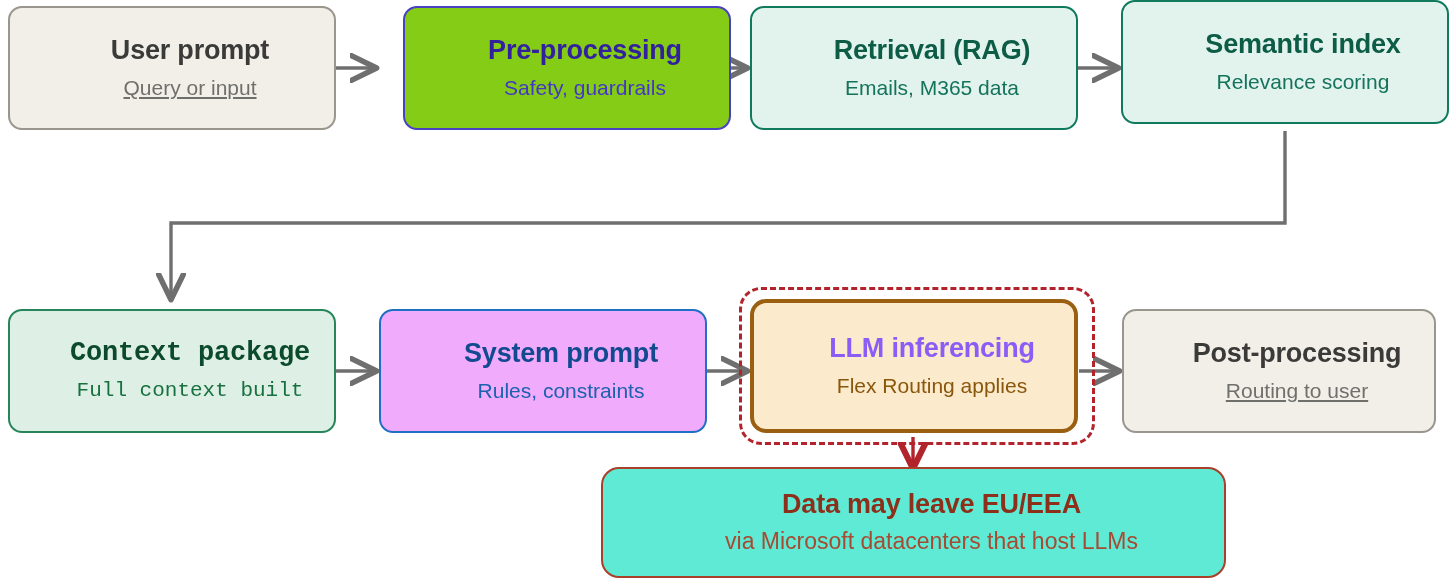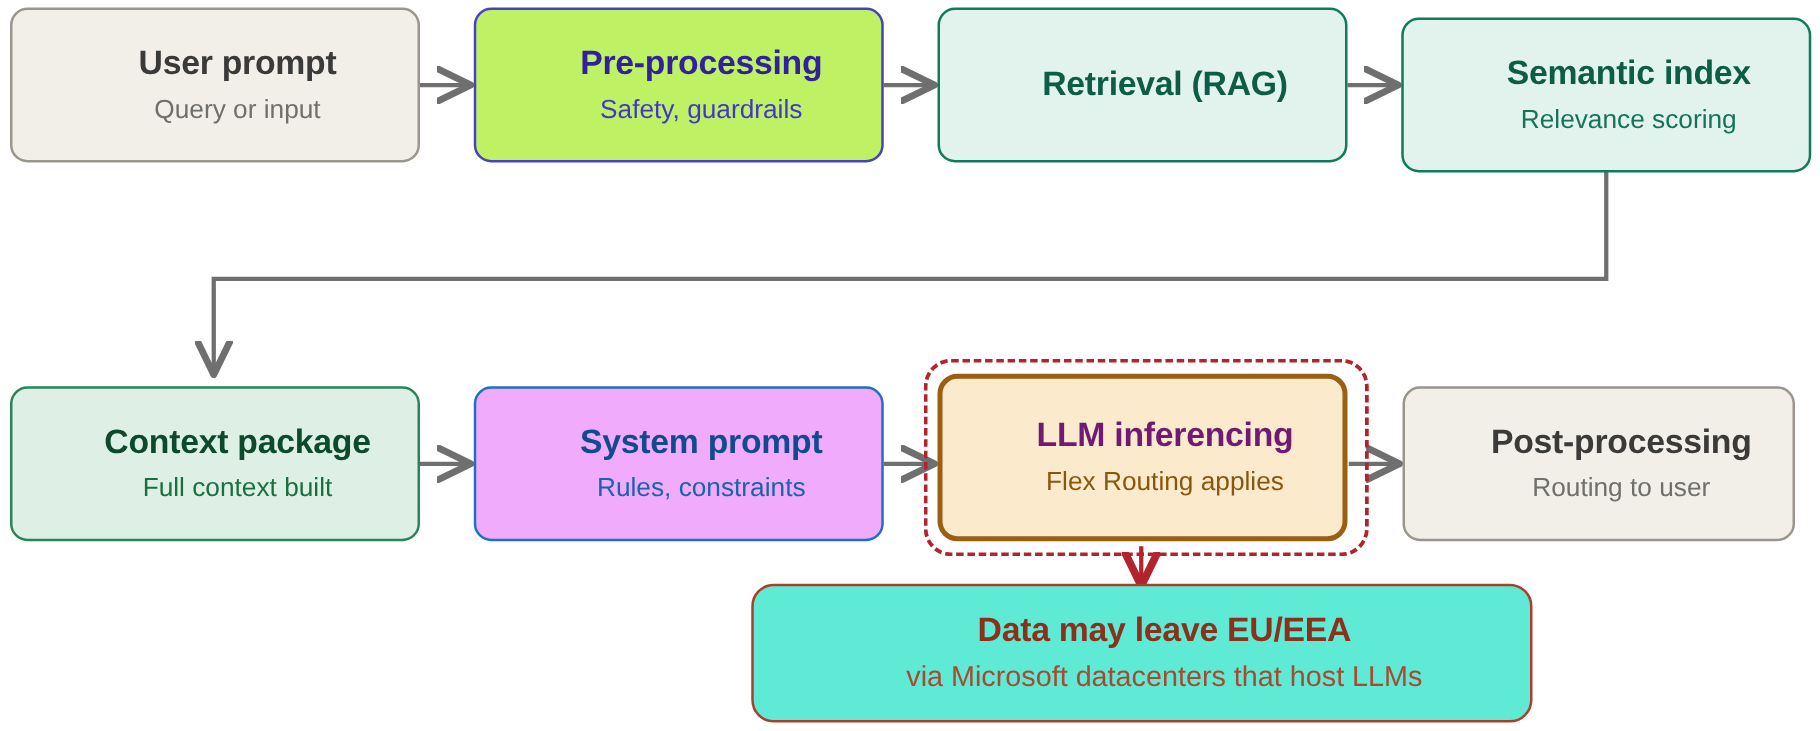--- a/index.html
+++ b/index.html
@@ -49,25 +49,26 @@
     margin-top: 11px;
     white-space: nowrap;
   }
 
   
   .v-beige {
     background: #f2efe9;
     border-color: #9a968e;
   }
   .v-beige .title { color: #3a3a38; }
-  .v-beige .subtitle { color: #6f6f6c; }
+  .v-beige .subtitle { color: #6f6f6c; text-decoration: underline; }
 
   .v-purple {
-    background: #bef264;
+    background: #84cc16;
     border-color: #4a40c4;
+    margin-left: 24px;
   }
   .v-purple .title { color: #32219c; }
   .v-purple .subtitle { color: #4436c9; }
 
   .v-mint {
     background: #e1f3ec;
     border-color: #0f7a5c;
   }
   .v-mint .title { color: #0d5c46; }
   .v-mint .subtitle { color: #14735a; }
@@ -85,21 +86,21 @@
   }
   .v-blue .title { color: #114a8f; }
   .v-blue .subtitle { color: #1b62ae; }
 
   .v-amber {
     background: #fbeacc;
     border-color: #9a5f10;
     border-width: 4px;
     border-radius: 16px;
   }
-  .v-amber .title { color: #701a75; }
+  .v-amber .title { color: #8b5cf6; }
   .v-amber .subtitle { color: #89570c; }
 
   .v-warn {
     background: #5eead4;
     border-color: #a8402a;
     border-radius: 18px;
   }
   .v-warn .title { color: #8c2f1b; font-size: 27px; }
   .v-warn .subtitle { color: #a64b33; font-size: 23px; margin-top: 8px; }
 
@@ -160,28 +161,29 @@
     <div class="subtitle">Query or input</div>
   </div>
 
   <div class="node v-purple" style="left:379px; top:6px; width:328px; height:124px;">
     <div class="title">Pre-processing</div>
     <div class="subtitle">Safety, guardrails</div>
   </div>
 
   <div class="node v-mint" style="left:750px; top:6px; width:328px; height:124px;">
     <div class="title">Retrieval (RAG)</div>
-  </div>
-
-  <div class="node v-mint" style="left:1121px; top:14px; width:328px; height:124px;">
+    <div class="subtitle">Emails, M365 data</div>
+  </div>
+
+  <div class="node v-mint" style="left:1121px; top:0; width:328px; height:124px;">
     <div class="title">Semantic index</div>
     <div class="subtitle">Relevance scoring</div>
   </div>
 
-  <div class="node v-green" style="left:8px; top:309px; width:328px; height:124px;">
+  <div class="node v-green" style="left:8px; top:309px; width:328px; height:124px;font-family:Liberation Mono, monospace;">
     <div class="title">Context package</div>
     <div class="subtitle">Full context built</div>
   </div>
 
   <div class="node v-blue" style="left:379px; top:309px; width:328px; height:124px;">
     <div class="title">System prompt</div>
     <div class="subtitle">Rules, constraints</div>
   </div>
 
   <div class="node v-amber" style="left:750px; top:299px; width:328px; height:134px;">

